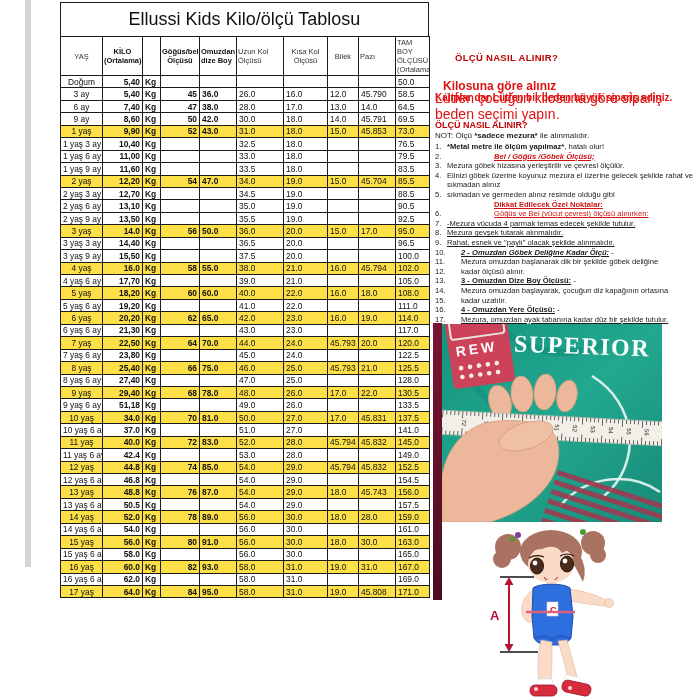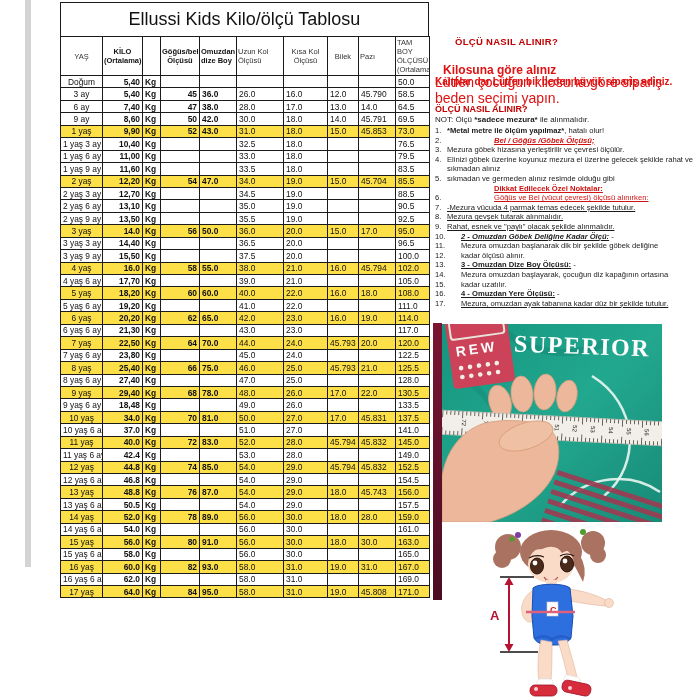--- a/index.html
+++ b/index.html
@@ -28,21 +28,21 @@
   #size-table th.b{font-weight:bold;color:#111;}
   #size-table td{height:11.45px;line-height:10px;font-size:8.4px;padding:0 2px;color:#111;}
   td.c{text-align:center;}
   td.r{text-align:right;}
   td.bd{font-weight:bold;}
   td.g{color:#565656;}
   tr.hl{background:#fde047;}
   tr.hl td.g{color:#8f2740;}
 
   
-  .abs{position:absolute;}
+  .abs{position:absolute;margin-top:16px;}
   #panel-title{left:455px;top:36px;font-size:9.5px;font-weight:bold;color:#c00000;letter-spacing:.3px;}
   #red-line-1{left:443px;top:63px;font-size:12px;font-weight:bold;color:#e01212;}
   #red-line-2{left:435px;top:74px;font-size:14px;font-weight:normal;color:#e01212;}
   #red-line-3{left:435px;top:76px;font-size:10px;font-weight:bold;color:#e01212;}
   #panel-subtitle{left:435px;top:104px;font-size:9px;font-weight:bold;color:#c00000;}
   #note-line{left:435px;top:115px;font-size:8px;color:#1a1a1a;}
   #instr-list{left:435px;top:126px;width:262px;font-size:7.6px;color:#1a1a1a;line-height:9.6px;}
   .li{display:flex;}
   .li .num{flex:0 0 12px;}
   .li.wide .num{flex:0 0 26px;}
@@ -400,21 +400,21 @@
           <td class="r bd">68</td>
           <td class="bd">78.0</td>
           <td class="g">48.0</td>
           <td class="g">26.0</td>
           <td class="g">17.0</td>
           <td class="g">22.0</td>
           <td class="g">130.5</td>
         </tr>
         <tr>
           <td class="c">9 yaş 6 ay</td>
-          <td class="r bd">18,48</td>
+          <td class="r bd">51,18</td>
           <td class="bd">Kg</td>
           <td class="r bd"></td>
           <td class="bd"></td>
           <td class="g">49.0</td>
           <td class="g">26.0</td>
           <td class="g"></td>
           <td class="g"></td>
           <td class="g">133.5</td>
         </tr>
         <tr class="hl">

